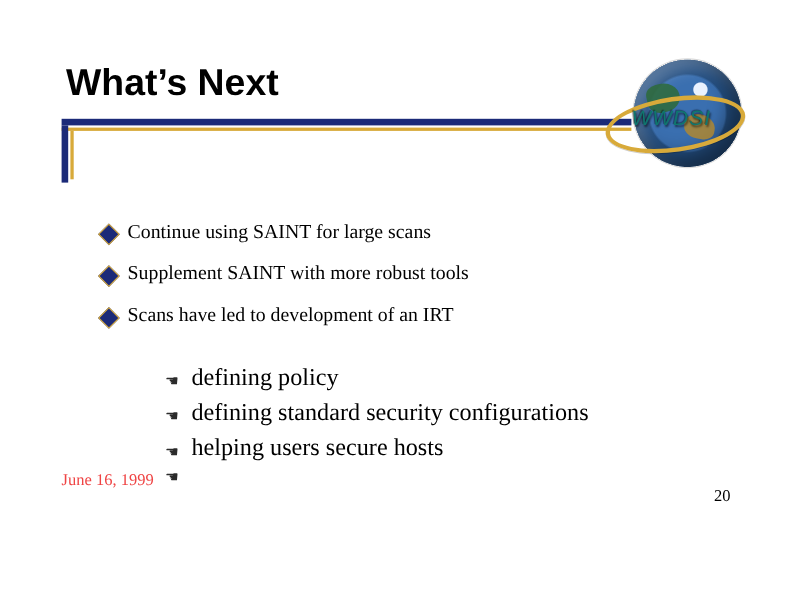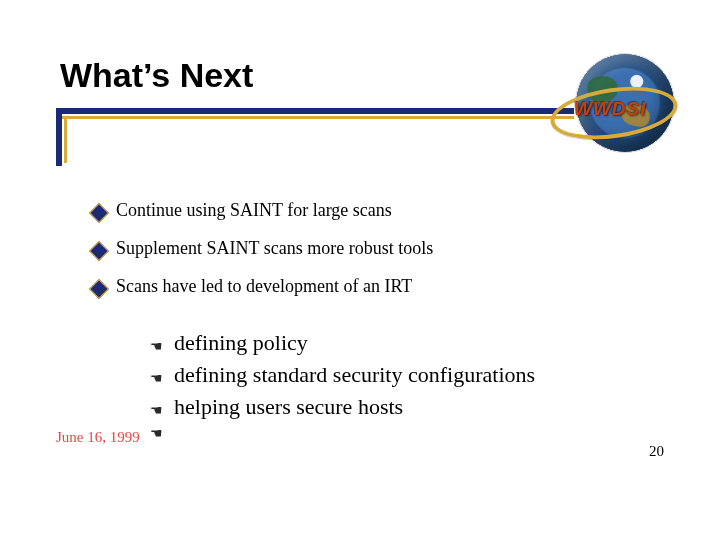--- a/index.html
+++ b/index.html
@@ -103,24 +103,24 @@
     box-shadow: 0 1px 0 rgba(0,0,0,0.2);
   }
   .logo .ring .ringmask {
     position: absolute; right: -4px; top: -4px; width: 62px; height: 50px;
     border-top: 4px solid transparent;
   }
   .logo .label {
     position: absolute;
     left: 18px; top: 44px;
     font-family: Arial, Helvetica, sans-serif;
-    font-weight: 700;
+    font-weight: 400;
     font-style: italic;
     font-size: 19px;
-    color: #c2410c;
+    color: #0f766e;
     text-shadow: 1px 1px 2px rgba(0,0,0,0.6), -1px -1px 1px rgba(0,0,0,0.4);
     letter-spacing: 1px;
   }
   
   .bullets {
     position: absolute;
     left: 92px;
     top: 192px;
     right: 48px;
   }
@@ -214,21 +214,21 @@
     <div class="row">
       <span class="bicon">
           <span class="sq"></span>
         </span>
       <span class="btxt">Continue using SAINT for large scans</span>
     </div>
     <div class="row">
       <span class="bicon">
           <span class="sq"></span>
         </span>
-      <span class="btxt">Supplement SAINT scans more robust tools</span>
+      <span class="btxt">Supplement SAINT with more robust tools</span>
     </div>
     <div class="row">
       <span class="bicon">
           <span class="sq"></span>
         </span>
       <span class="btxt">Scans have led to development of an IRT</span>
     </div>
   </div>
 
   <div class="subs">

